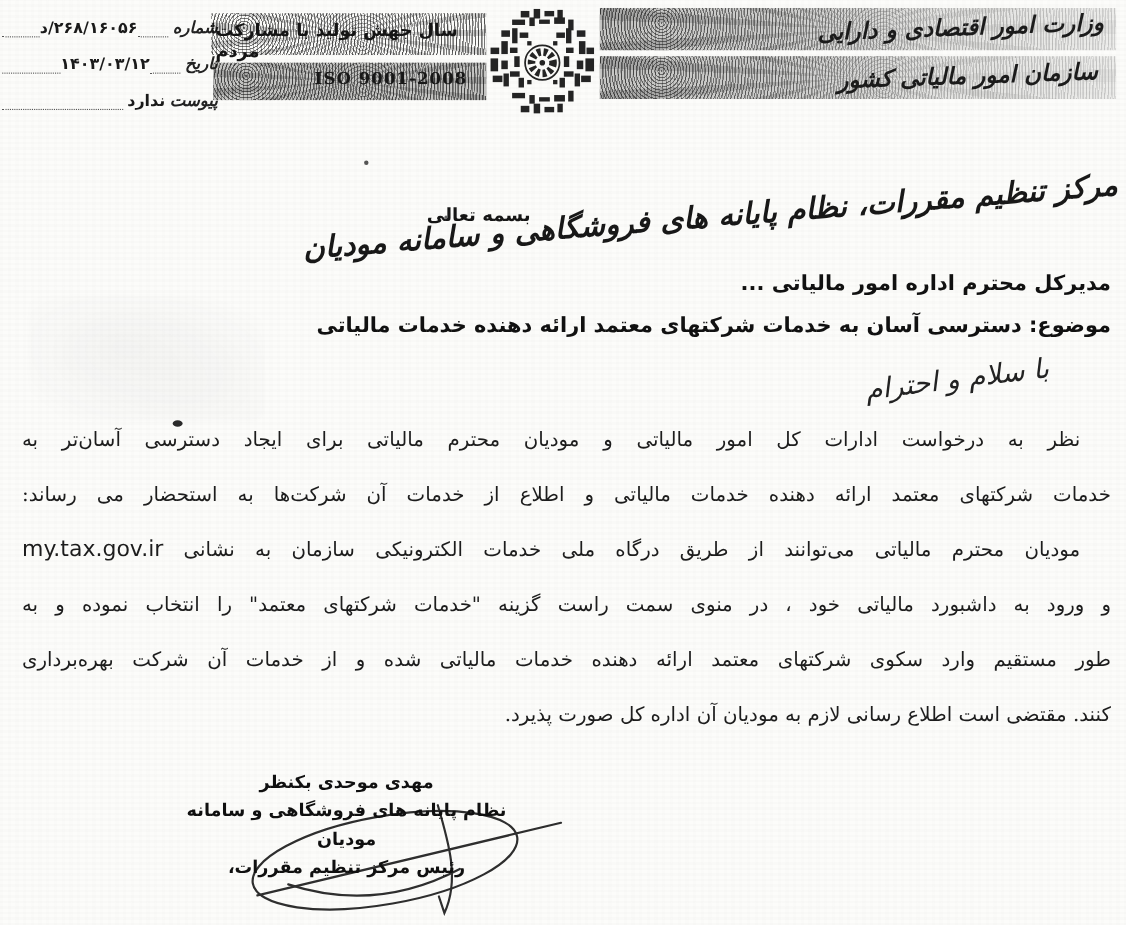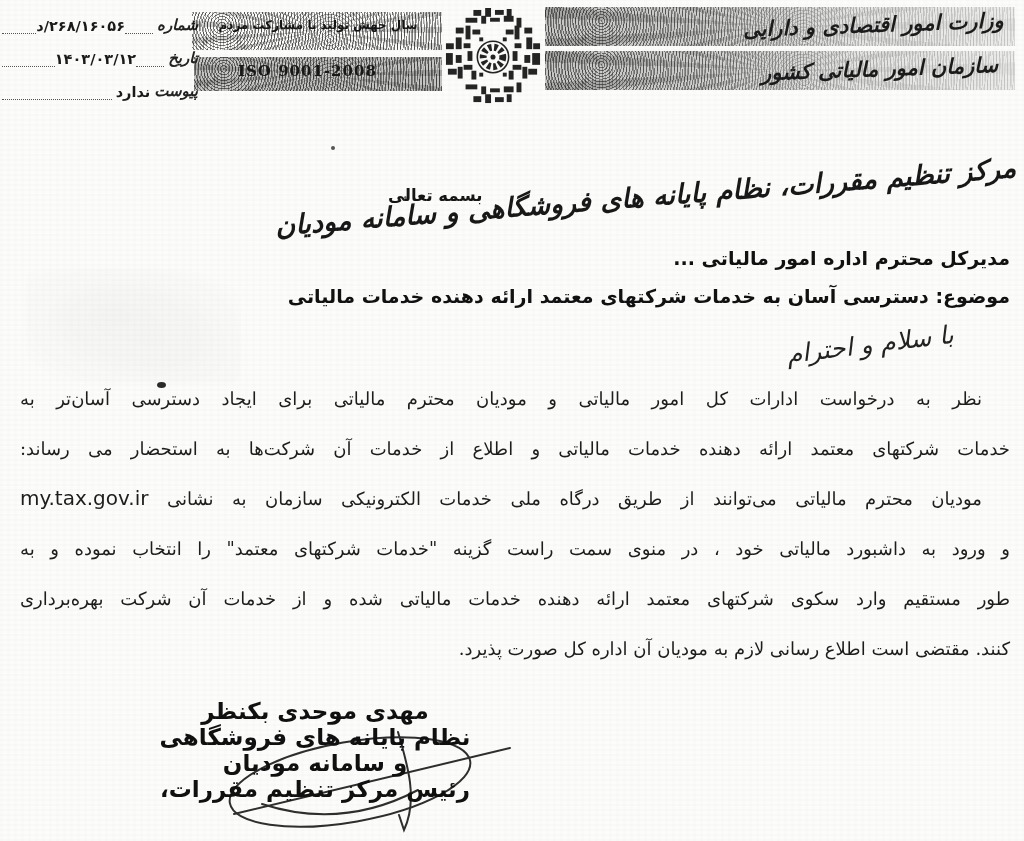--- a/index.html
+++ b/index.html
@@ -38,27 +38,27 @@
   .band.fade-right{
     background-color:rgba(60,60,60,.28);
     -webkit-mask-image:linear-gradient(90deg,rgba(0,0,0,1),rgba(0,0,0,.85) 35%,rgba(0,0,0,.45) 65%,rgba(0,0,0,.28));
             mask-image:linear-gradient(90deg,rgba(0,0,0,1),rgba(0,0,0,.85) 35%,rgba(0,0,0,.45) 65%,rgba(0,0,0,.28));
   }
   .band.even{background-color:rgba(70,70,70,.30);}
 
   .slogan-band{left:192px;top:12px;width:250px;height:38px;}
   .iso-band{left:194px;top:57px;width:248px;height:34px;}
   .slogan-text{
-    position:absolute;left:196px;top:18px;width:244px;text-align:center;
-    direction:rtl;font-size:12px;font-weight:700;color:#151515;z-index:2;
+    position:absolute;left:196px;top:18px;width:244px;text-align:left;
+    direction:rtl;font-size:16px;font-weight:700;color:#151515;z-index:2;
   }
   .iso-text{
     position:absolute;left:238px;top:62px;
     font-family:"DejaVu Serif","Liberation Serif",serif;
-    font-size:15px;font-weight:700;letter-spacing:1px;color:#181818;z-index:2;
+    font-size:15px;font-weight:700;letter-spacing:1px;color:#181818;z-index:2;padding-left:48px;
   }
 
   .ministry-band1{left:545px;top:7px;width:470px;height:39px;}
   .ministry-band2{left:545px;top:51px;width:470px;height:39px;}
   .ministry-line{
     position:absolute;direction:rtl;white-space:nowrap;z-index:2;
     font-family:"DejaVu Serif","Liberation Serif",serif;
     font-style:italic;font-weight:700;color:#1b1b1b;
   }
   .ministry-line.l1{right:20px;top:12px;font-size:21px;transform:rotate(-2deg);}
@@ -99,21 +99,21 @@
     font-size:18px;color:#1d1d1d;white-space:nowrap;
     text-align:right;
   }
   .bline.just{white-space:normal;text-align:justify;text-align-last:justify;height:30px;overflow:hidden;}
   .bline.indent{padding-right:28px;}
   .url{font-family:"DejaVu Sans","Liberation Sans",sans-serif;font-size:20px;font-weight:500;unicode-bidi:embed;direction:ltr;}
 
   
   .sig-block{
     position:absolute;left:150px;top:698px;width:330px;z-index:3;
-    direction:rtl;text-align:center;font-size:23px;font-weight:700;
+    direction:rtl;text-align:center;font-size:16px;font-weight:700;
     line-height:26px;color:#101010;
   }
   .sig-scribble{position:absolute;left:222px;top:718px;z-index:2;}
 
   
   .bleed{
     position:absolute;left:25px;top:268px;width:215px;height:115px;
     background:
       radial-gradient(ellipse at 40% 40%,rgba(60,60,70,.5),transparent 70%),
       radial-gradient(ellipse at 70% 75%,rgba(60,60,70,.4),transparent 70%);

